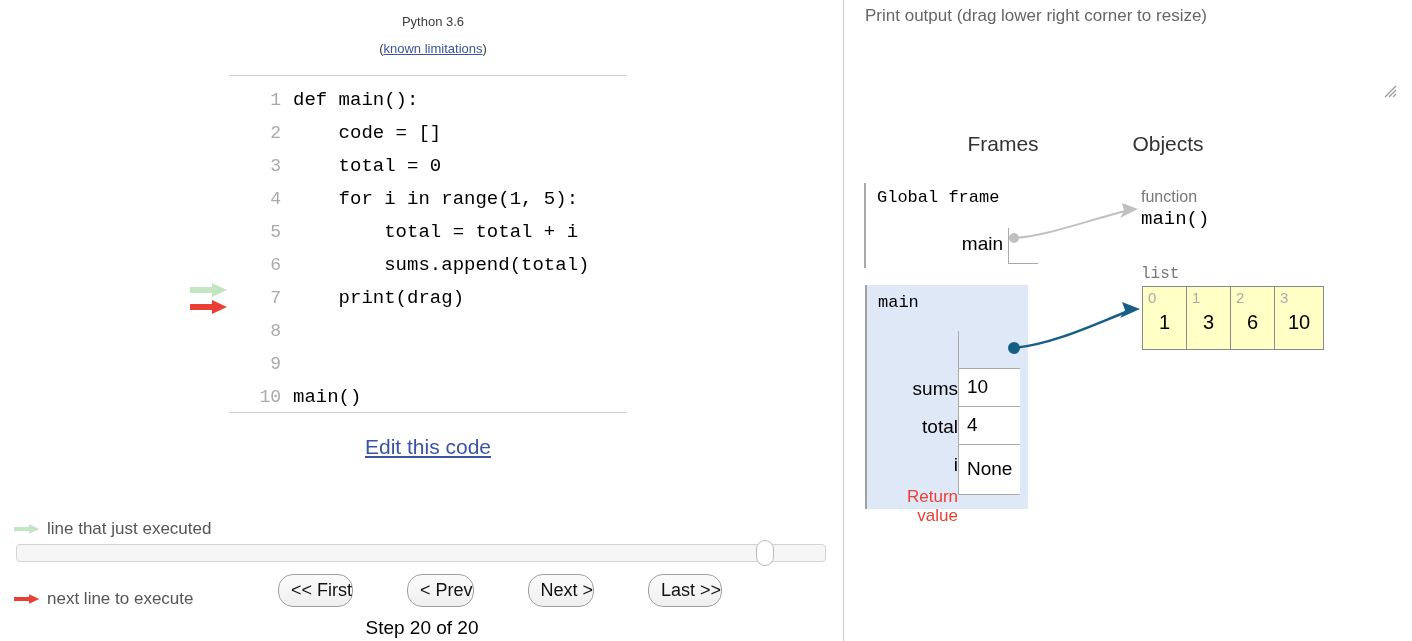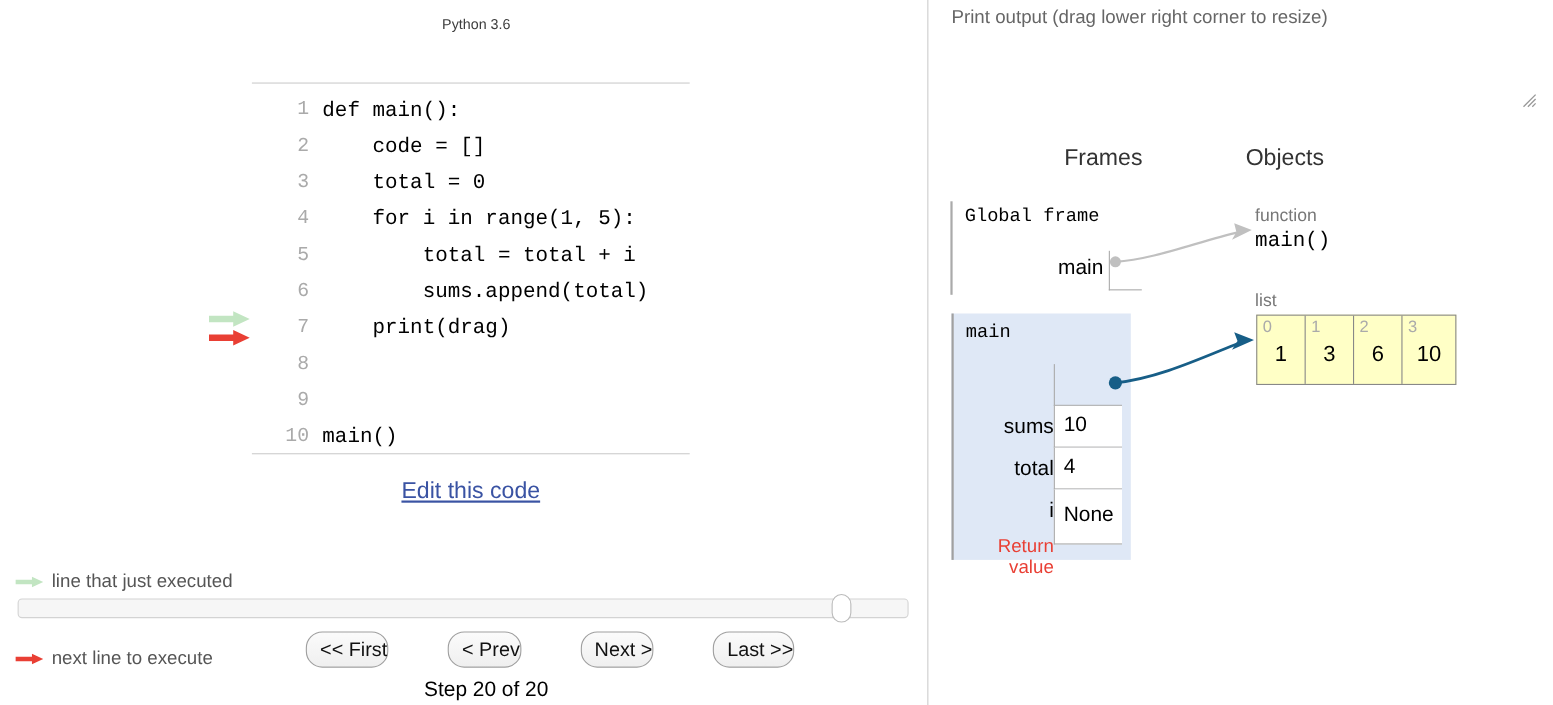--- a/index.html
+++ b/index.html
@@ -175,21 +175,21 @@
     border: 1px solid #9f9f9f;
     border-radius: 15px;
     padding: 5px 0 6px 12px;
     cursor: pointer;
     line-height: 20px;
     margin-left: 44px;
   }
 
   #step-label {
     position: absolute;
-    left: 243px;
+    left: 223px;
     top: 617px;
     width: 398px;
     text-align: center;
     font-size: 19px;
     color: #000000;
   }
 
   
   #right-pane {
     position: absolute;
@@ -356,20 +356,21 @@
     color: #000000;
   }
 
   
   #list-obj-label {
     position: absolute;
     left: 298px;
     top: 265px;
     font-size: 16px;
     color: #777777;
+    font-family: Liberation Mono, monospace;
   }
   #list-obj {
     position: absolute;
     left: 299px;
     top: 286px;
     height: 64px;
     display: flex;
     border: 1px solid #888888;
     background: #ffffc6;
     box-sizing: border-box;
@@ -405,20 +406,21 @@
     pointer-events: none;
   }
 </style>
 </head>
 <body>
 
 <div id="left-pane">
 
   <div id="code-header">
     <div>Python 3.6</div>
+    <div><span>(</span><a href="#">known limitations</a><span>)</span></div>
   </div>
 
   <div id="code-rule-top"></div>
 
   <div class="arrow-wrap" style="top:282px;">
     <div class="arrow" style="top:0px;">
       <svg width="38" height="16" viewBox="0 0 38 16">
         <path d="M0 5 H22 V1 L37 8 L22 15 V11 H0 Z" fill="#c2e5c2"></path>
       </svg>
     </div>

